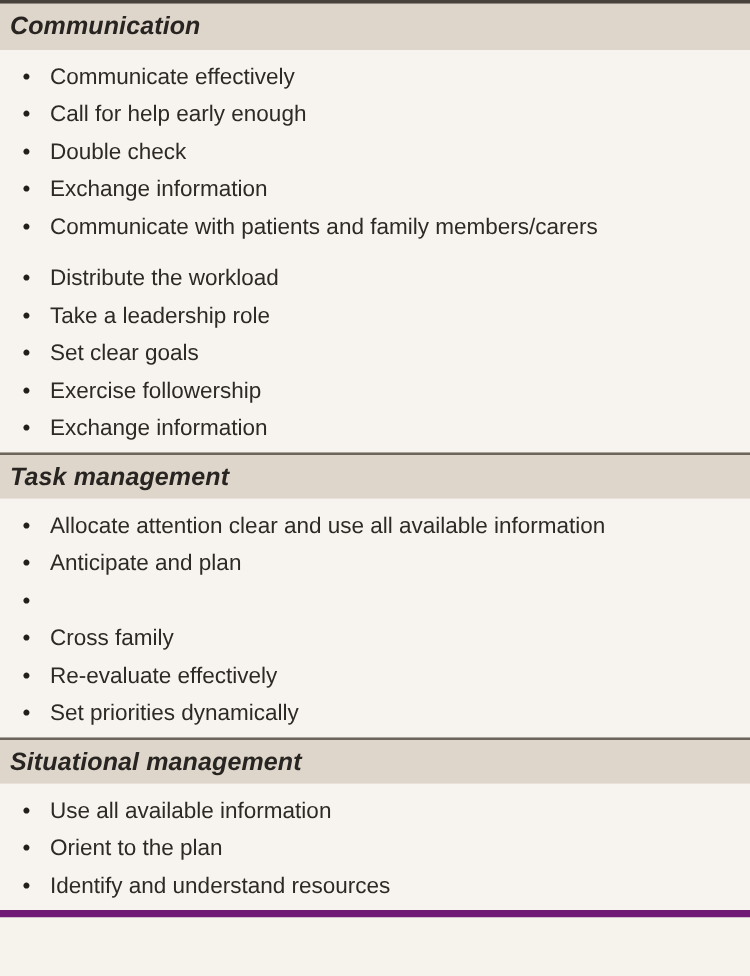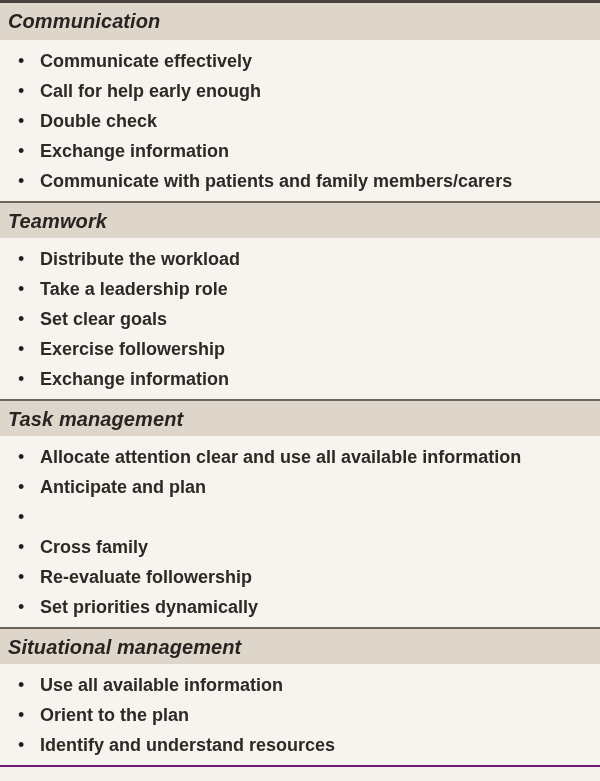--- a/index.html
+++ b/index.html
@@ -10,21 +10,21 @@
   }
   #page {
     width: 600px;
     height: 781px;
     background: #f6f2ec;
     overflow: hidden;
   }
   .skills-table {
     width: 600px;
     border-top: 3px solid #47423c;
-    border-bottom: 2px solid #701a75;
+    border-bottom: 6px solid #701a75;
     box-sizing: border-box;
   }
   .section { margin: 0; padding: 0; }
   .section + .section .hdr {
     border-top: 2px solid #6b655c;
   }
   .hdr {
     margin: 0;
     height: 37px;
     box-sizing: border-box;
@@ -55,21 +55,20 @@
     width: 10px;
     margin-left: 18px;
     font-size: 18px;
     color: #211e1b;
     flex: 0 0 auto;
   }
   .txt {
     display: inline-block;
     padding-left: 12px;
     white-space: nowrap;
-    font-weight: bold;
   }
   .page-bottom-strip {
     height: 6px;
     background: #f6f2ec;
   }
 </style>
 </head>
 <body>
 
 <div id="page">
@@ -95,21 +94,20 @@
             <span class="txt">Exchange information</span>
           </li>
           <li>
             <span class="dot">•</span>
             <span class="txt">Communicate with patients and family members/carers</span>
           </li>
         </ul>
     </div>
 
     <div class="section">
-      <h2 class="hdr">Teamwork</h2>
       <ul class="items">
           <li>
             <span class="dot">•</span>
             <span class="txt">Distribute the workload</span>
           </li>
           <li>
             <span class="dot">•</span>
             <span class="txt">Take a leadership role</span>
           </li>
           <li>
@@ -140,21 +138,21 @@
           </li>
           <li>
             <span class="dot">•</span>
           </li>
           <li>
             <span class="dot">•</span>
             <span class="txt">Cross family</span>
           </li>
           <li>
             <span class="dot">•</span>
-            <span class="txt">Re-evaluate followership</span>
+            <span class="txt">Re-evaluate effectively</span>
           </li>
           <li>
             <span class="dot">•</span>
             <span class="txt">Set priorities dynamically</span>
           </li>
         </ul>
     </div>
 
     <div class="section">
       <h2 class="hdr">Situational management</h2>

